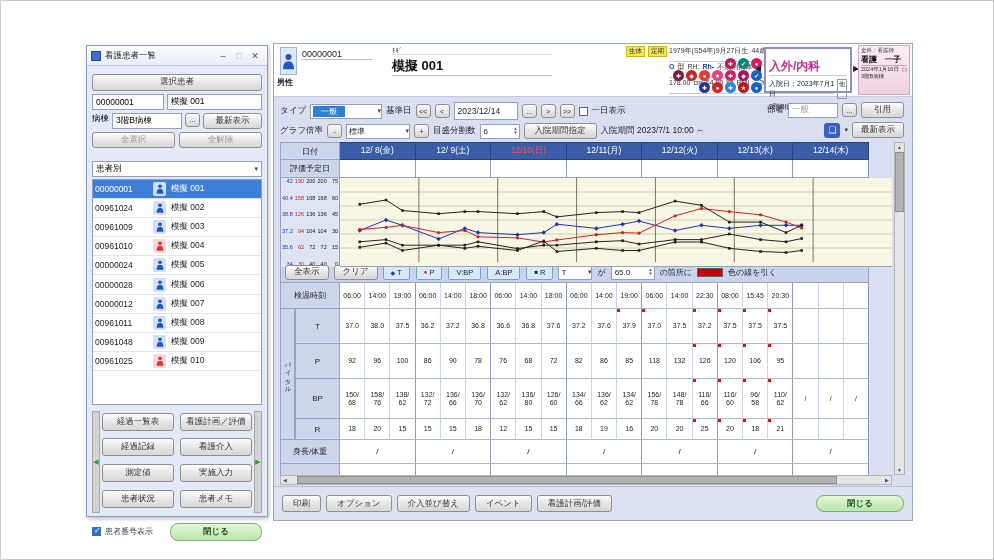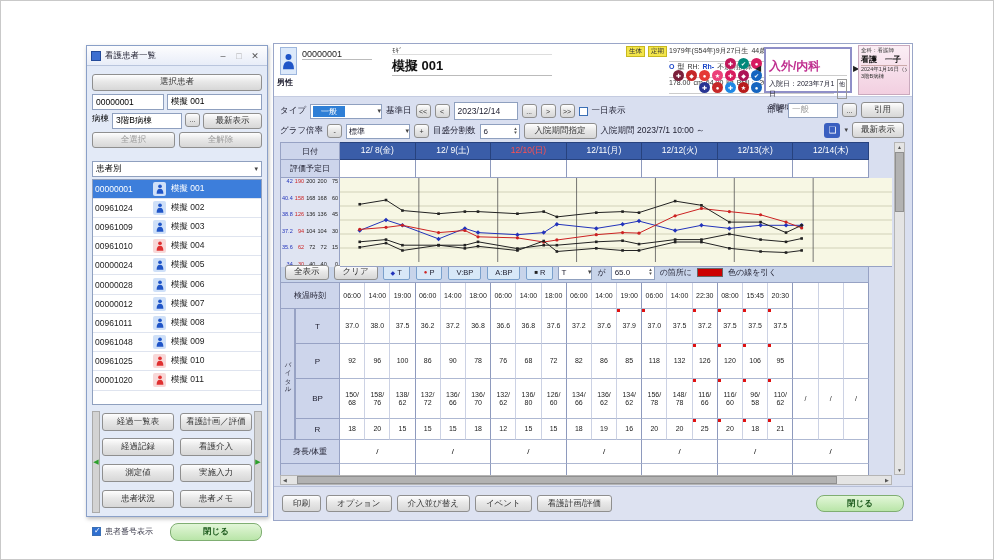--- a/index.html
+++ b/index.html
@@ -260,30 +260,20 @@
           </div>
           <div class="p-row">
             <span class="p-id">00961025</span>
             <span class="p-ico f">
               <svg viewBox="0 0 10 12" width="8" height="10">
                 <circle cx="5" cy="2.6" r="2.3" fill="currentColor"></circle>
                 <path d="M0.8 12 Q0.8 5.8 5 5.8 Q9.2 5.8 9.2 12 Z" fill="currentColor"></path>
               </svg>
             </span>
             <span class="p-name">模擬 010</span>
-          </div>
-          <div class="p-row">
-            <span class="p-id">00001020</span>
-            <span class="p-ico f">
-              <svg viewBox="0 0 10 12" width="8" height="10">
-                <circle cx="5" cy="2.6" r="2.3" fill="currentColor"></circle>
-                <path d="M0.8 12 Q0.8 5.8 5 5.8 Q9.2 5.8 9.2 12 Z" fill="currentColor"></path>
-              </svg>
-            </span>
-            <span class="p-name">模擬 011</span>
           </div>
         </div>
       <div class="nav-wrap">
         <div class="nav-strip">
             <span>◀</span>
           </div>
         <div class="nav-grid" id="nav-grid">
             <div class="btn">経過一覧表</div>
             <div class="btn">看護計画／評価</div>
             <div class="btn">経過記録</div>

